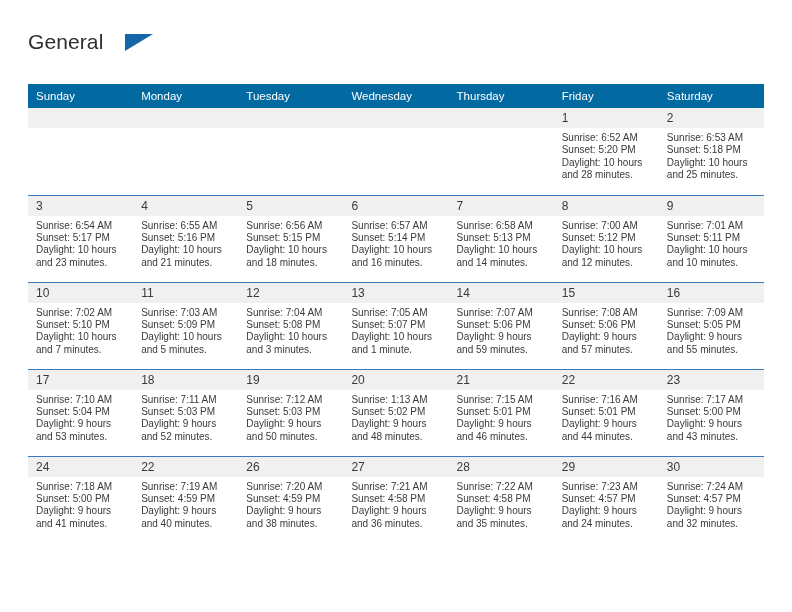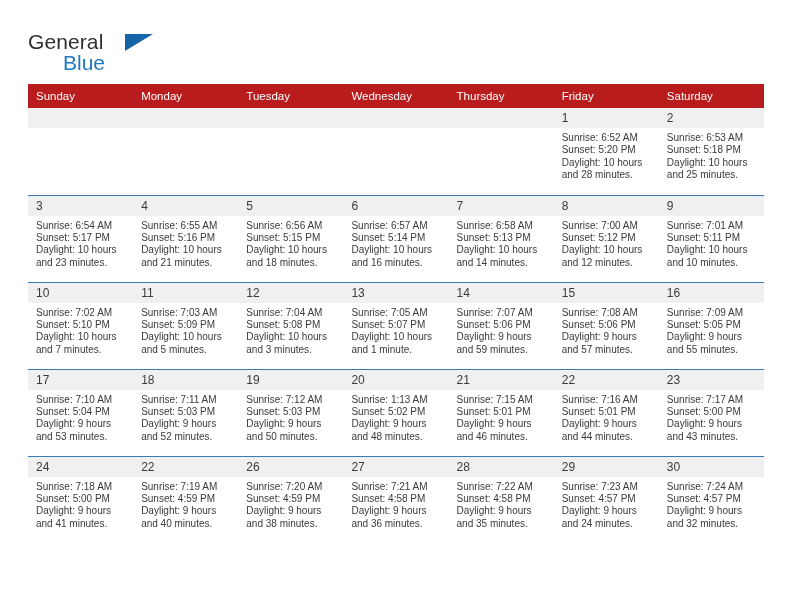--- a/index.html
+++ b/index.html
@@ -74,21 +74,21 @@
   }
 
   
   .calendar {
     width: 736px;
     margin-top: 12px;
     border-collapse: collapse;
     table-layout: fixed;
   }
   .calendar th {
-    background: #b91c1c;
+    background: #0369a1;
     color: #ffffff;
     font-size: 11.5px;
     font-weight: normal;
     text-align: left;
     padding: 6px 0 6px 8px;
     height: 22px;
     border: none;
   }
   .calendar td {
     vertical-align: top;
@@ -124,21 +124,20 @@
 </head>
 <body>
 
 <div class="page">
 
   <div class="topbar">
 
     <div class="logo">
       <span class="logo-general">General</span>
       <span class="logo-triangle"></span>
-      <span class="logo-blue">Blue</span>
     </div>
 
 
   </div>
 
   <table class="calendar">
     <thead>
       <tr id="weekday-row">
           <th>Sunday</th>
           <th>Monday</th>

